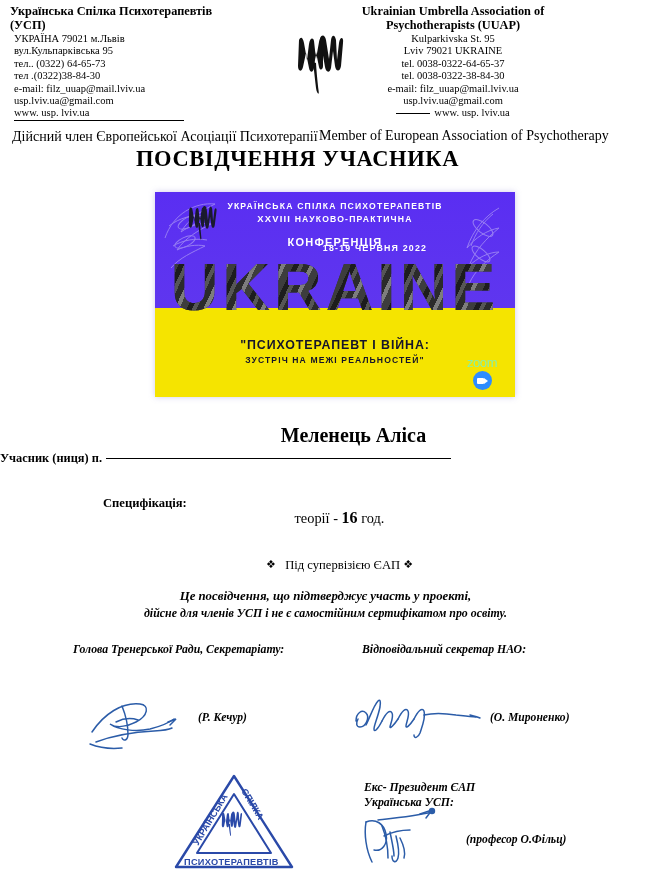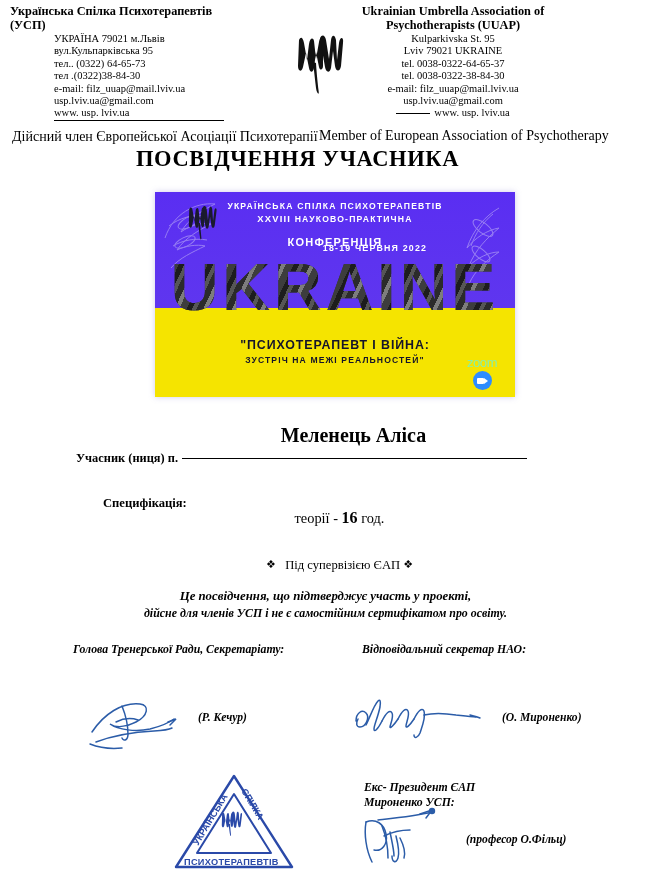--- a/index.html
+++ b/index.html
@@ -20,21 +20,21 @@
     font-size:10.5px;line-height:12.4px;
   }
   .hdr-right{
     position:absolute;right:8px;top:4px;width:268px;
     font-size:10.5px;line-height:12.4px;text-align:center;
   }
   .hdr-title{
     font-weight:bold;font-size:12.3px;line-height:14px;
   }
   .hdr-left .hdr-title{text-align:left;}
-  .hdr-left .line{padding-left:4px;white-space:nowrap;margin-left:40px;}
+  .hdr-left .line{padding-left:4px;white-space:nowrap;}
   .hdr-right .line{white-space:nowrap;}
   .hdr-left .bodyblock{margin-top:1px;}
   .hdr-right .bodyblock{margin-top:1px;}
   .hdr-left .www-line{
     display:inline-block;border-bottom:1px solid #000;padding-right:95px;
   }
   .hdr-right .www-line{
     display:inline-block;
   }
   .hdr-right .www-line .rule{
@@ -147,21 +147,21 @@
   .swirl-r{right:6px;top:6px;}
   .poster-logo{position:absolute;left:30px;top:10px;width:34px;height:38px;}
 
   
   .name-block{position:absolute;left:0;top:424px;width:651px;}
   .participant-name{
     text-align:center;font-weight:bold;
     font-size:20px;margin-left:56px;
   }
   .participant-row{
-    position:relative;margin-top:4px;padding-left:76px;
+    position:relative;margin-top:4px;
     font-size:12.4px;font-weight:bold;
   }
   .participant-row .label{display:inline-block;}
   .participant-row .rule{
     display:inline-block;width:345px;border-bottom:1.1px solid #000;
     vertical-align:3px;margin-left:4px;
   }
 
   .spec-label{
     position:absolute;left:103px;top:496px;
@@ -194,21 +194,21 @@
   .sign-heads .h2{position:absolute;left:362px;white-space:nowrap;}
 
   .sig1{position:absolute;left:88px;top:692px;}
   .sig1-name{
     position:absolute;left:198px;top:711px;
     font-style:italic;font-weight:bold;font-size:11.6px;
   }
   .sig2{position:absolute;left:352px;top:695px;}
   .sig2-name{
     position:absolute;left:490px;top:711px;
-    font-style:italic;font-weight:bold;font-size:11.6px;margin-left:12px;
+    font-style:italic;font-weight:bold;font-size:11.6px;
   }
 
   .stamp{position:absolute;left:172px;top:772px;}
 
   .pres-block{
     position:absolute;left:364px;top:780px;
     font-style:italic;font-weight:bold;font-size:11.8px;line-height:14.5px;
   }
   .sig3{position:absolute;left:360px;top:806px;}
   .sig3-name{
@@ -383,21 +383,21 @@
       <g fill="#2a49a8" font-family="'Liberation Sans',sans-serif" font-size="9.2" font-weight="bold">
         <text transform="translate(26,74) rotate(-59)">УКРАЇНСЬКА</text>
         <text transform="translate(69,19) rotate(59)">СПІЛКА</text>
         <text x="12" y="93" letter-spacing="0.3">ПСИХОТЕРАПЕВТІВ</text>
       </g>
     </svg>
   </div>
 
   <div class="pres-block">
     <div>Екс- Президент ЄАП</div>
-    <div>Мироненко УСП:</div>
+    <div>Українська УСП:</div>
   </div>
 
   <svg class="sig3" width="120" height="62" viewBox="0 0 120 62">
     <g fill="none" stroke="#2b5ca8" stroke-width="1.5" stroke-linecap="round">
       <path d="M6 16 C4 28 6 44 12 56"></path>
       <path d="M6 16 C16 12 24 18 26 28 C28 38 22 46 14 44"></path>
       <path d="M22 20 C26 30 28 42 28 52"></path>
       <path d="M30 26 C32 36 34 44 34 50"></path>
       <path d="M36 30 C38 38 40 46 38 52 C36 58 32 56 32 50"></path>
       <path d="M24 30 C32 26 42 24 50 24"></path>

